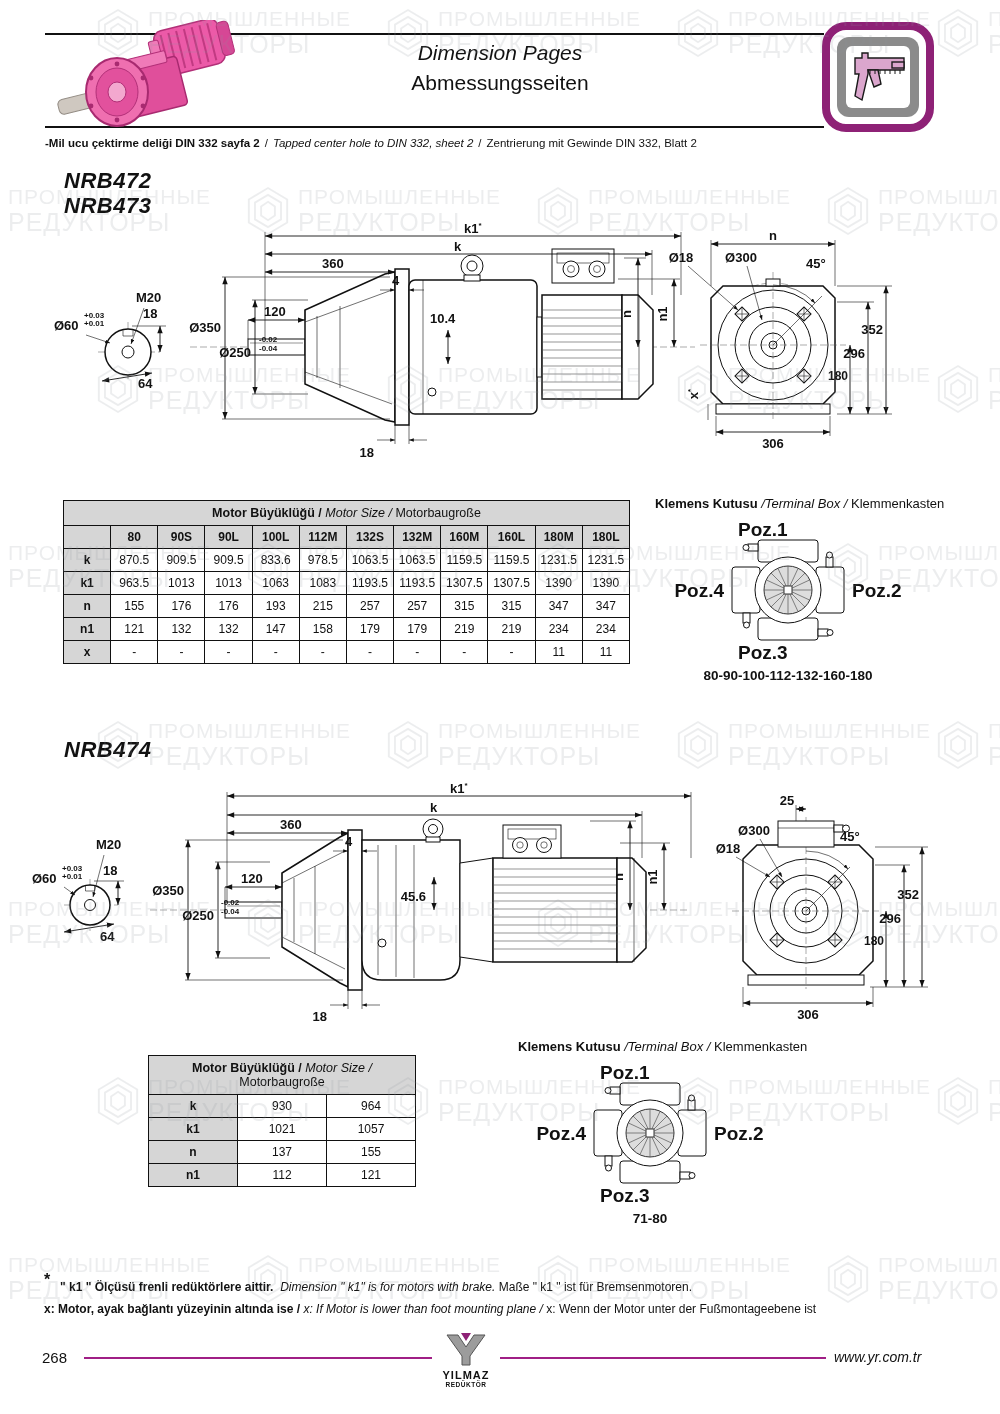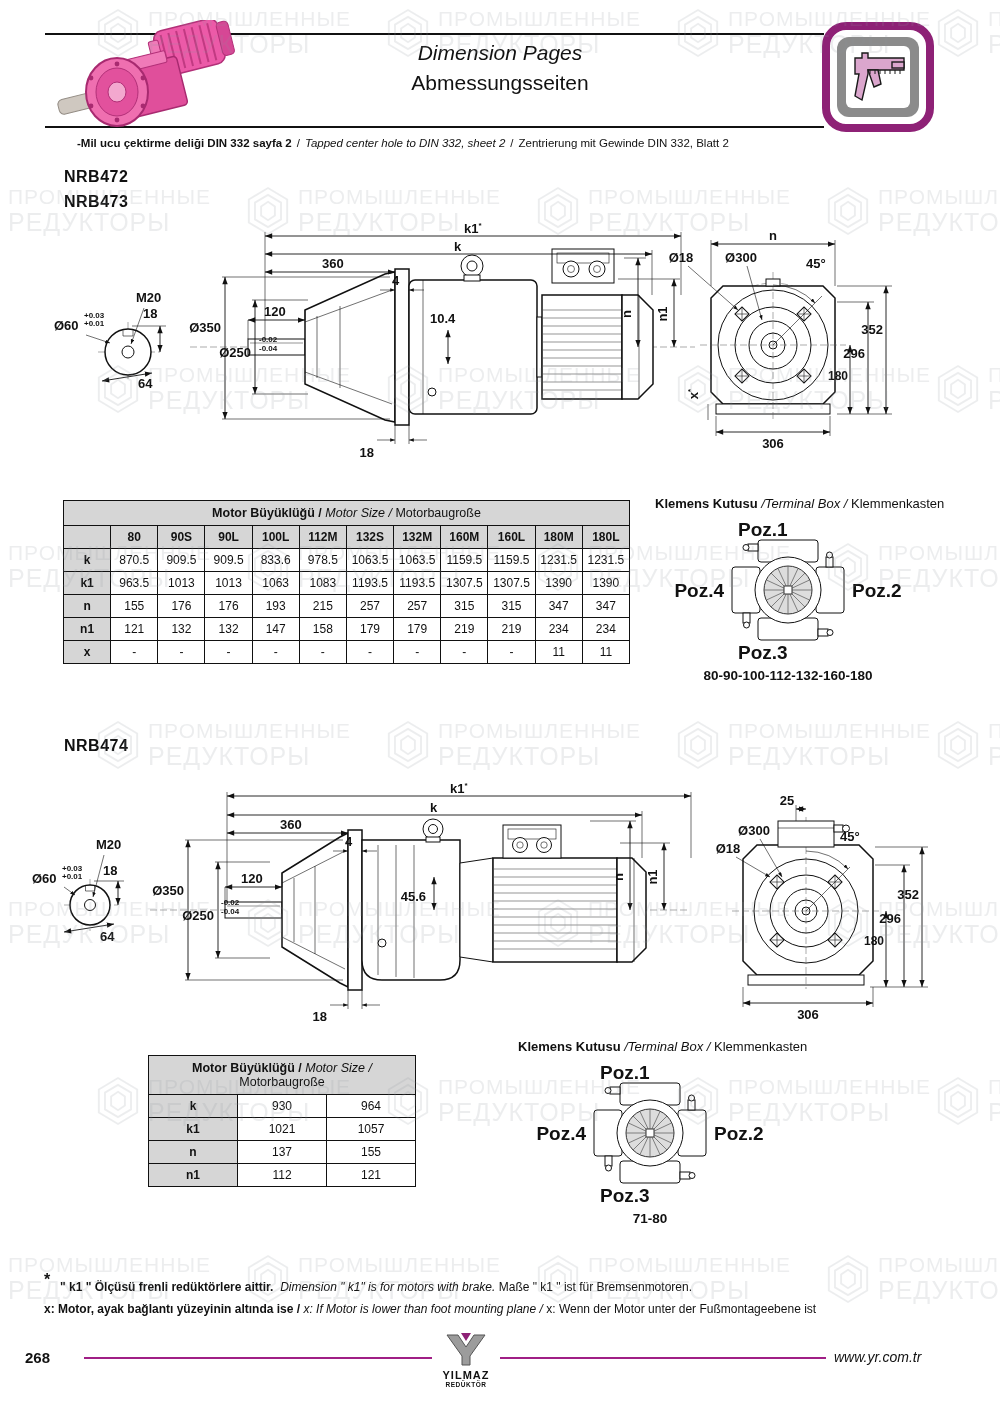--- a/index.html
+++ b/index.html
@@ -7,24 +7,24 @@
   #page{position:relative;width:1000px;height:1414px;background:#fff;overflow:hidden;}
   .abs{position:absolute;}
   .hline{position:absolute;height:2px;background:#111;}
   .fline{position:absolute;height:2px;background:#a01f86;}
   
   .title-block{text-align:center;}
   .t1{font-size:24px;font-weight:bold;}
   .t2{font-size:21px;font-style:italic;margin-top:6px;}
   .t3{font-size:21px;margin-top:6px;}
   .note{font-size:11.5px;white-space:nowrap;}
-  .note b{font-weight:bold;margin-left:32px;}
+  .note b{font-weight:bold;}
   .note i{font-style:italic;margin-top:41px;}
   .note .sep{padding:0 5px;}
-  .model{font-size:16px;font-weight:bold;letter-spacing:0.5px;}
+  .model{font-size:22px;font-weight:bold;letter-spacing:0.5px;font-style:italic;}
   
   table.dim-table{border-collapse:collapse;table-layout:fixed;position:absolute;}
   .dim-table th,.dim-table td{border:1.6px solid #111;font-size:12px;text-align:center;padding:4px 0;}
   .dim-table .ttl{background:#d6d6d6;font-size:12.5px;font-weight:normal;padding:5px 0;}
   .dim-table .ttl b{font-weight:bold;}
   .dim-table .ttl i{font-style:italic;}
   .dim-table thead tr.hdr th{background:#d6d6d6;font-weight:bold;}
   .dim-table tbody th{background:#d6d6d6;font-weight:bold;}
   .dim-table td{background:transparent;}
   #table1 tbody th,.c0-1{width:60px;}
@@ -1008,21 +1008,21 @@
     <div class="abs tb-caption" style="left:555px;top:1211px;width:190px;">71-80</div>
 
     <div class="abs fstar" style="left:44px;top:1271px;">*</div>
     <div class="abs fnote" style="left:60px;top:1280px;">
       <b>" k1 " Ölçüsü frenli redüktörlere aittir.</b>&nbsp;&nbsp;<i>Dimension " k1" is for motors with brake.</i>&nbsp;<span>Maße " k1 " ist für Bremsenmotoren.</span>
     </div>
     <div class="abs fnote" style="left:44px;top:1302px;">
       <b>x: Motor, ayak bağlantı yüzeyinin altında ise /</b>&nbsp;<i>x: If Motor is lower than foot mounting plane /</i>&nbsp;<span>x: Wenn der Motor unter der Fußmontageebene ist</span>
     </div>
 
-    <div class="abs pagenum" style="left:25px;top:1349px;font-weight:bold;">268</div>
+    <div class="abs pagenum" style="left:42px;top:1349px;">268</div>
     <div class="fline" style="left:84px;top:1357px;width:348px;"></div>
     <div class="abs logo" style="left:434px;top:1332px;">
       <svg width="50" height="34" viewBox="0 0 50 34">
         <polygon points="20,1 30,1 25,9" fill="#8e2176"></polygon>
         <path d="M6,3 L17,3 L25,15 L33,3 L44,3 L29,24 L29,33 L21,33 L21,24 Z" fill="#9c9c9c" stroke="#555" stroke-width="1"></path>
       </svg>
       <div class="lg1">YILMAZ</div>
       <div class="lg2">REDÜKTÖR</div>
     </div>
     <div class="fline" style="left:500px;top:1357px;width:326px;"></div>

